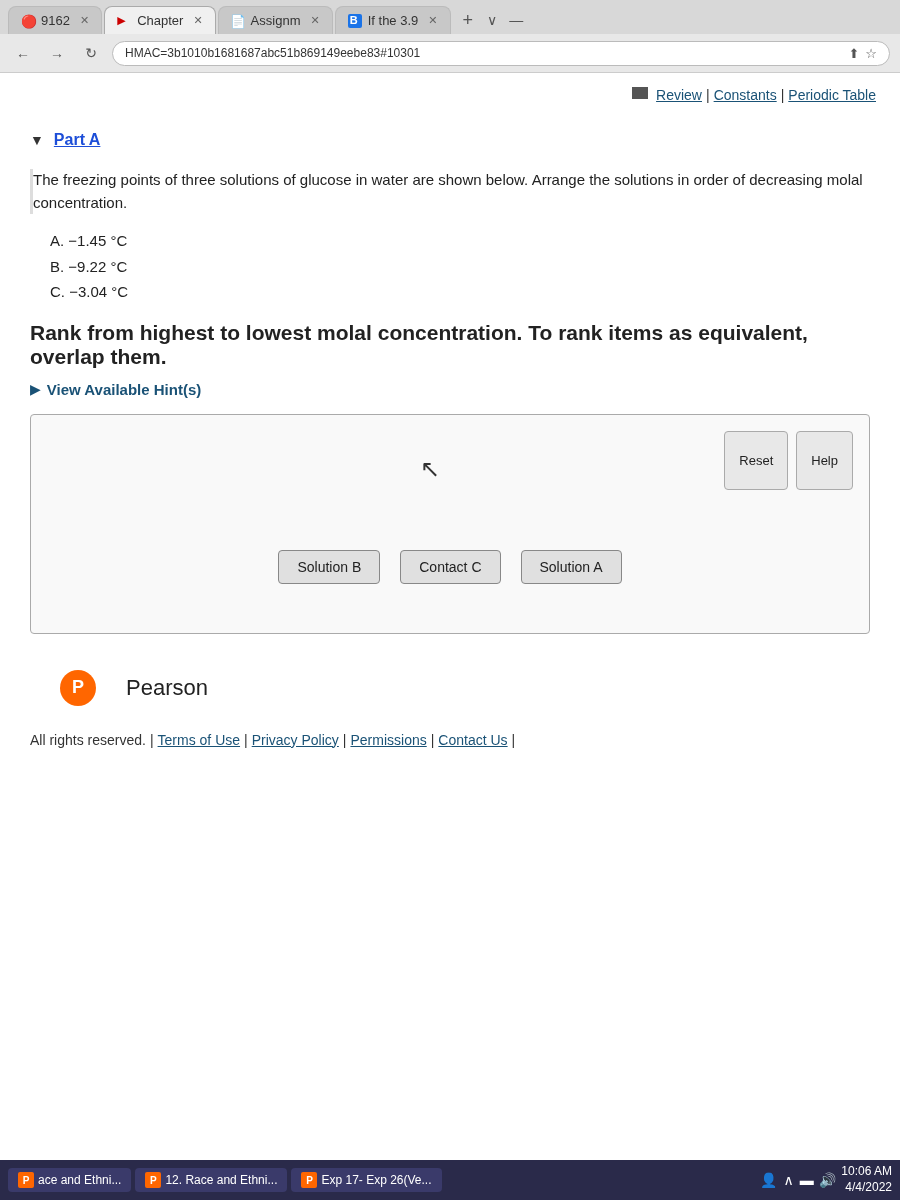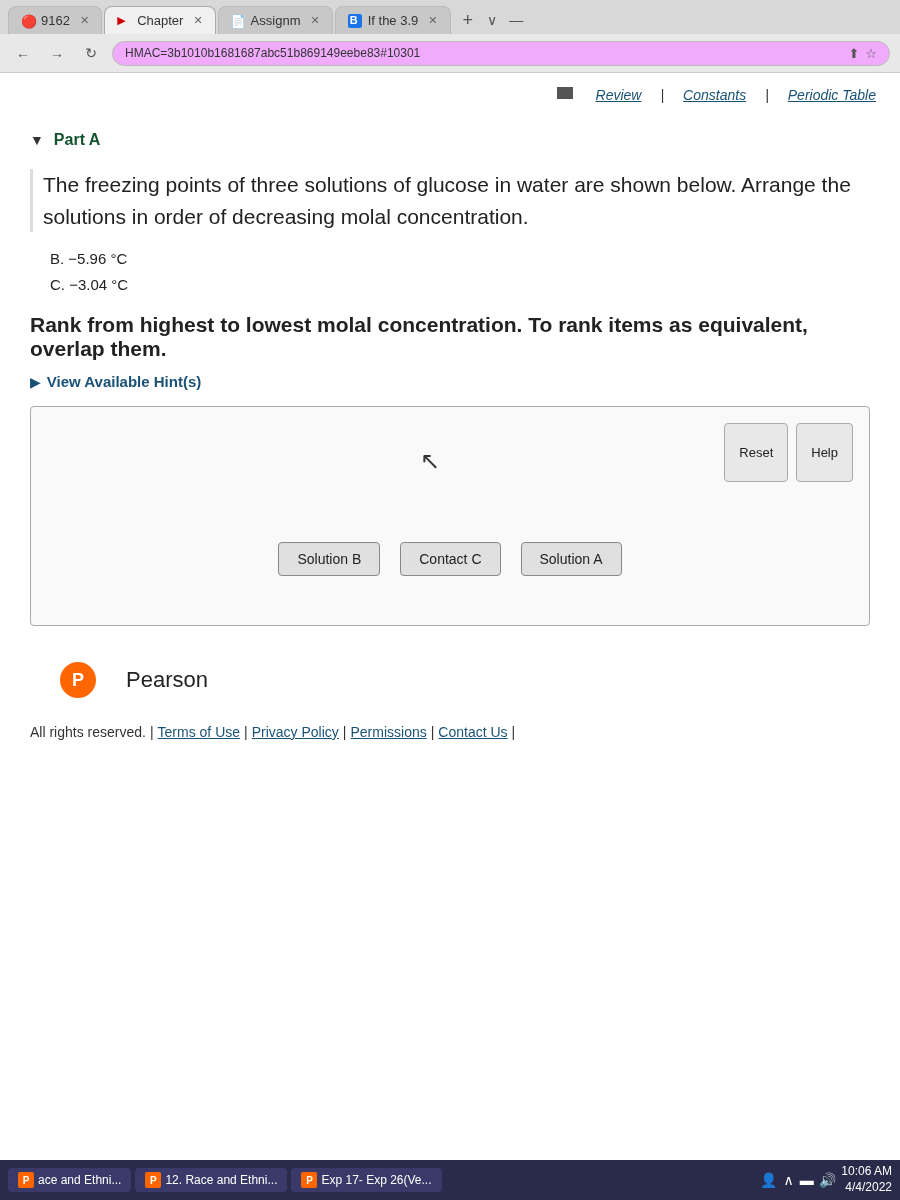--- a/index.html
+++ b/index.html
@@ -84,21 +84,21 @@
       background: transparent;
       color: #555;
       font-size: 14px;
       cursor: pointer;
       display: flex;
       align-items: center;
       justify-content: center;
     }
     .address-bar {
       flex: 1;
-      background: #f0abfc;
+      background: #ffffff;
       border: 1px solid #bbb;
       border-radius: 16px;
       padding: 4px 12px;
       font-size: 12px;
       color: #333;
       display: flex;
       align-items: center;
       gap: 6px;
     }
     .address-text {
@@ -120,23 +120,22 @@
       background: white;
       min-height: 1100px;
       position: relative;
     }
 
     
     .top-links {
       display: flex;
       justify-content: flex-end;
       padding: 14px 24px 8px 24px;
-      gap: 19px;
-      font-size: 14px;
-      font-style: italic;
+      gap: 4px;
+      font-size: 14px;
     }
     .top-link {
       color: #1a5276;
       text-decoration: underline;
       cursor: pointer;
     }
     .top-sep {
       color: #333;
     }
 
@@ -151,30 +150,30 @@
       margin-bottom: 20px;
     }
     .collapse-arrow {
       color: #333;
       font-size: 14px;
       cursor: pointer;
     }
     .part-title {
       font-size: 16px;
       font-weight: bold;
-      color: #14532d;
+      color: #1d4ed8;
+      text-decoration: underline;
     }
 
     .question-text {
-      font-size: 21px;
+      font-size: 15px;
       line-height: 1.5;
       color: #222;
       margin-bottom: 14px;
       border-left: 3px solid #ddd;
-      padding-left: 10px;
     }
 
     .options-list {
       list-style: none;
       margin-left: 20px;
       margin-bottom: 16px;
     }
     .options-list li {
       font-size: 15px;
       color: #222;
@@ -423,21 +422,22 @@
 
   <div class="part-section">
     <div class="part-header">
       <span class="collapse-arrow">▼</span>
       <span class="part-title">Part A</span>
     </div>
 
     <div class="question-text">The freezing points of three solutions of glucose in water are shown below.  Arrange the solutions in order of decreasing molal concentration.</div>
 
     <ul class="options-list">
-      <li class="options-item">B. −5.96 °C</li>
+      <li class="options-item">A. −1.45 °C</li>
+      <li class="options-item">B. −9.22 °C</li>
       <li class="options-item">C. −3.04 °C</li>
     </ul>
 
     <div class="rank-instruction">Rank from highest to lowest molal concentration. To rank items as equivalent, overlap them.</div>
 
     <div class="hint-row">
       <span class="hint-arrow">▶</span>
       <span class="hint-text">View Available Hint(s)</span>
     </div>
 

